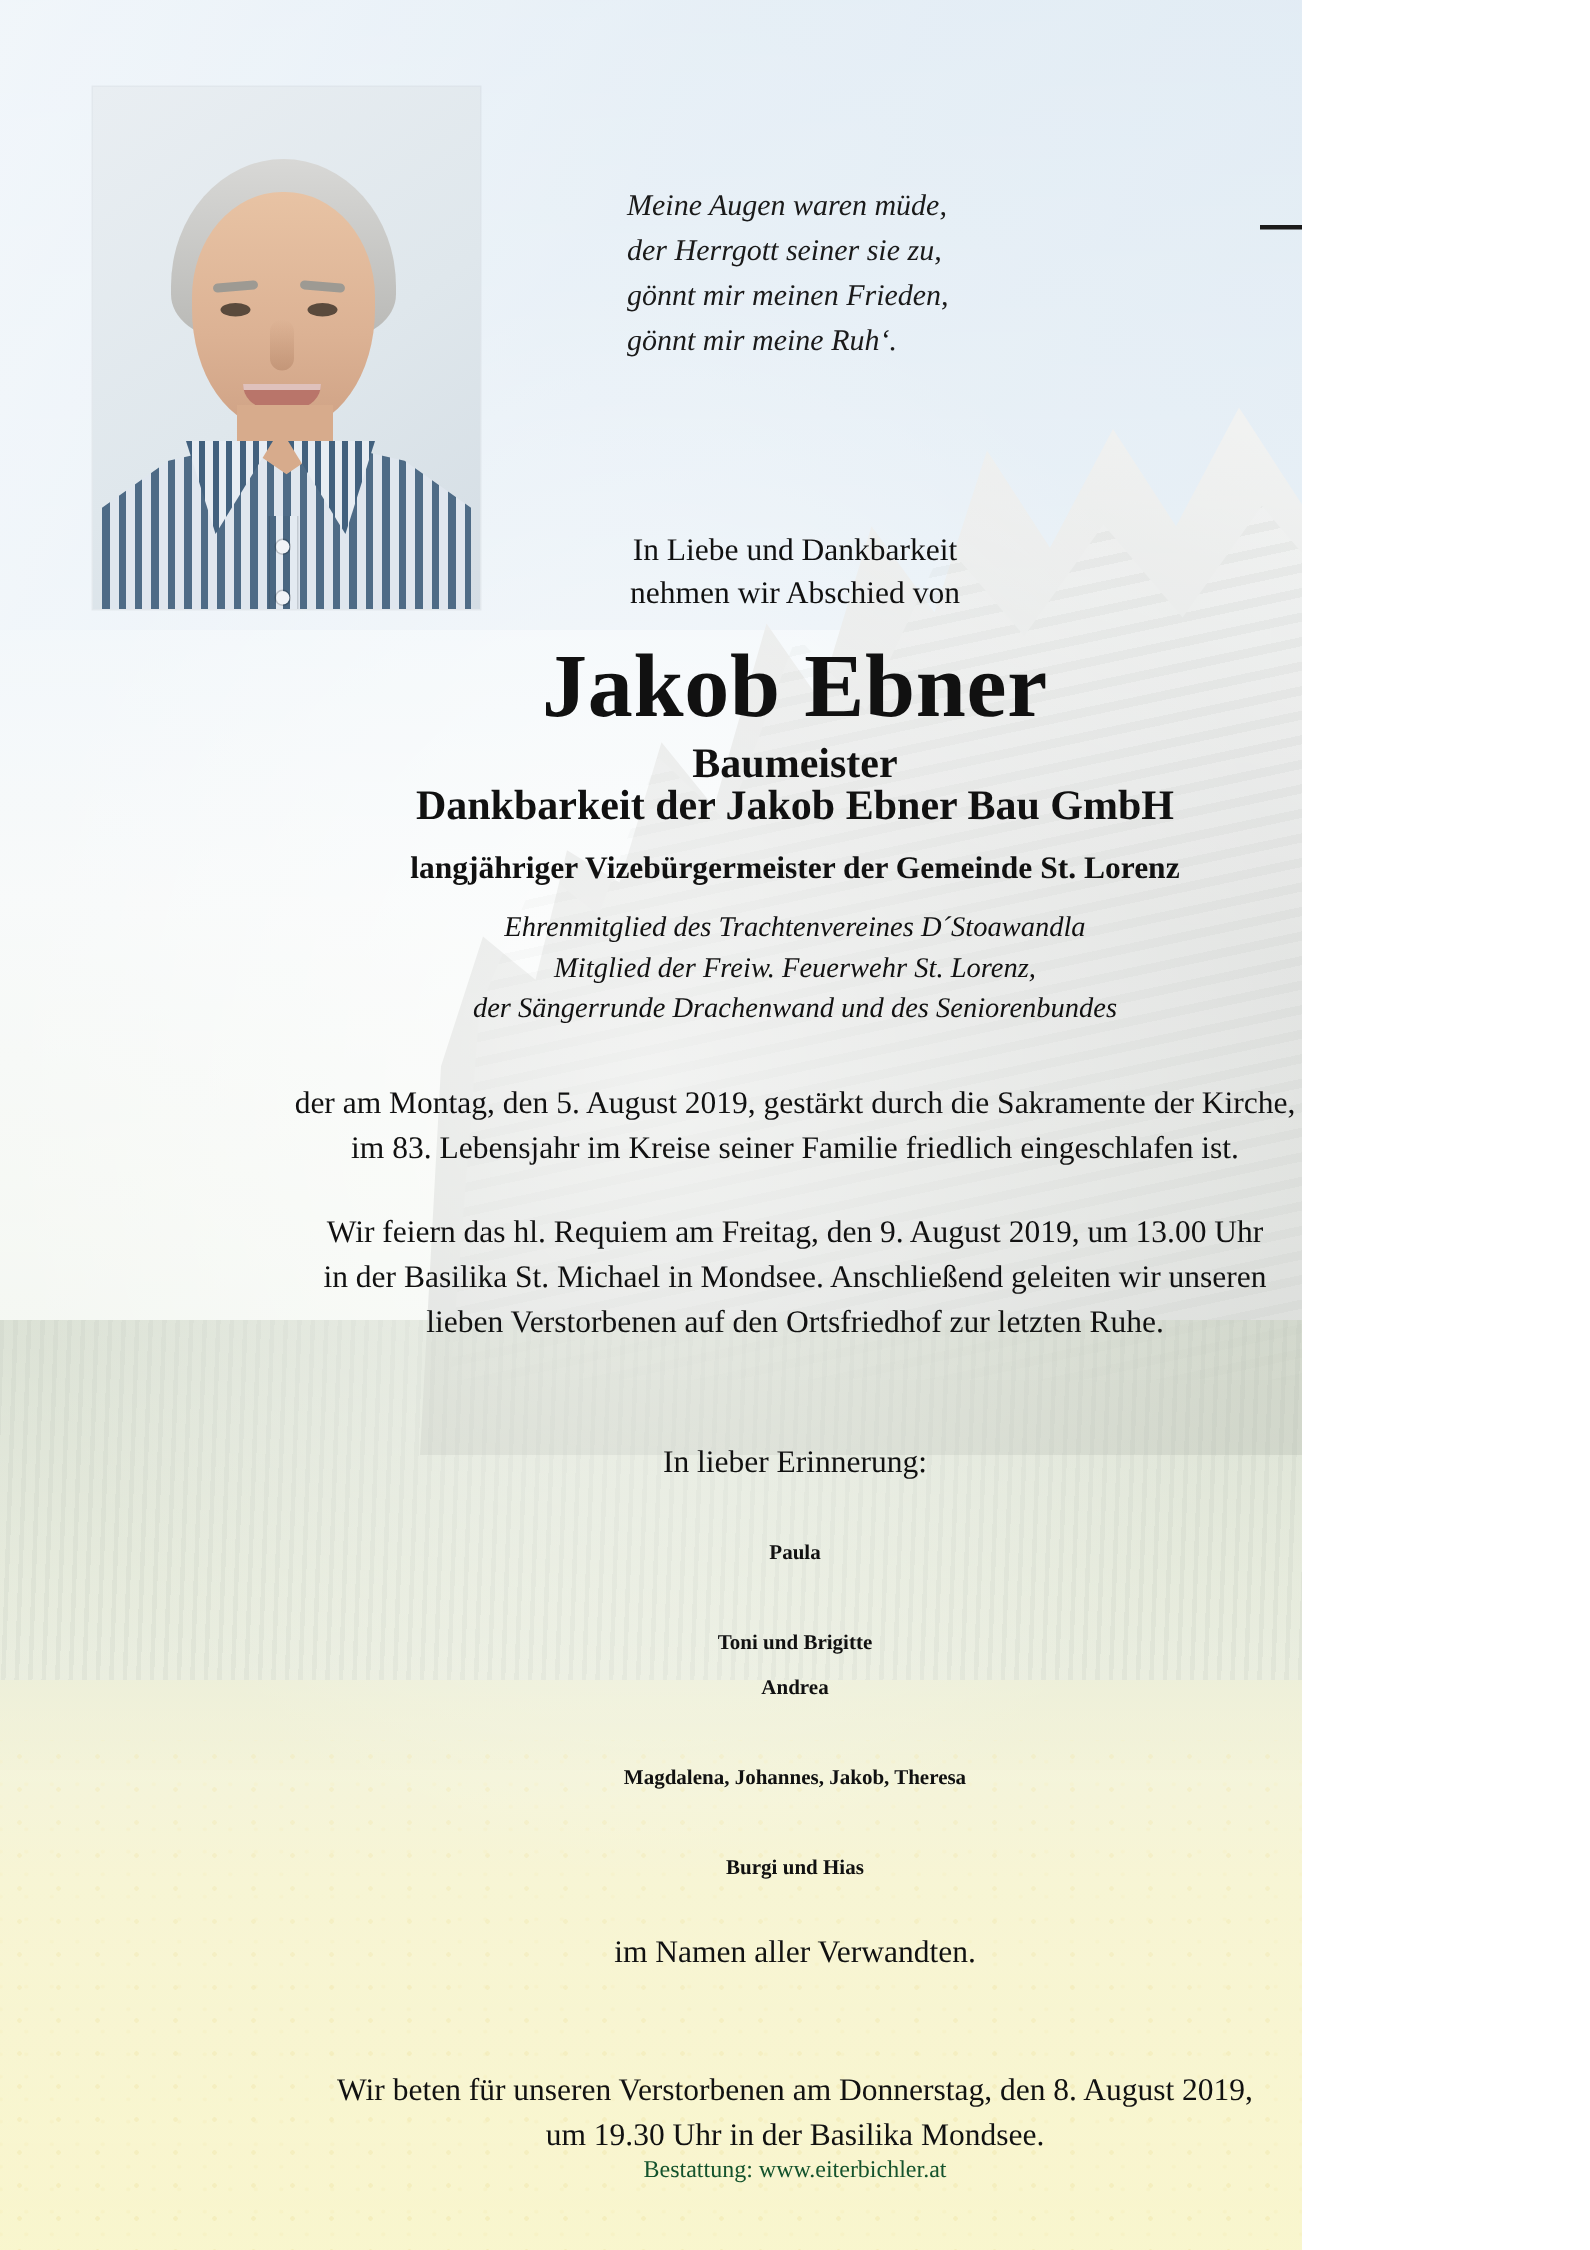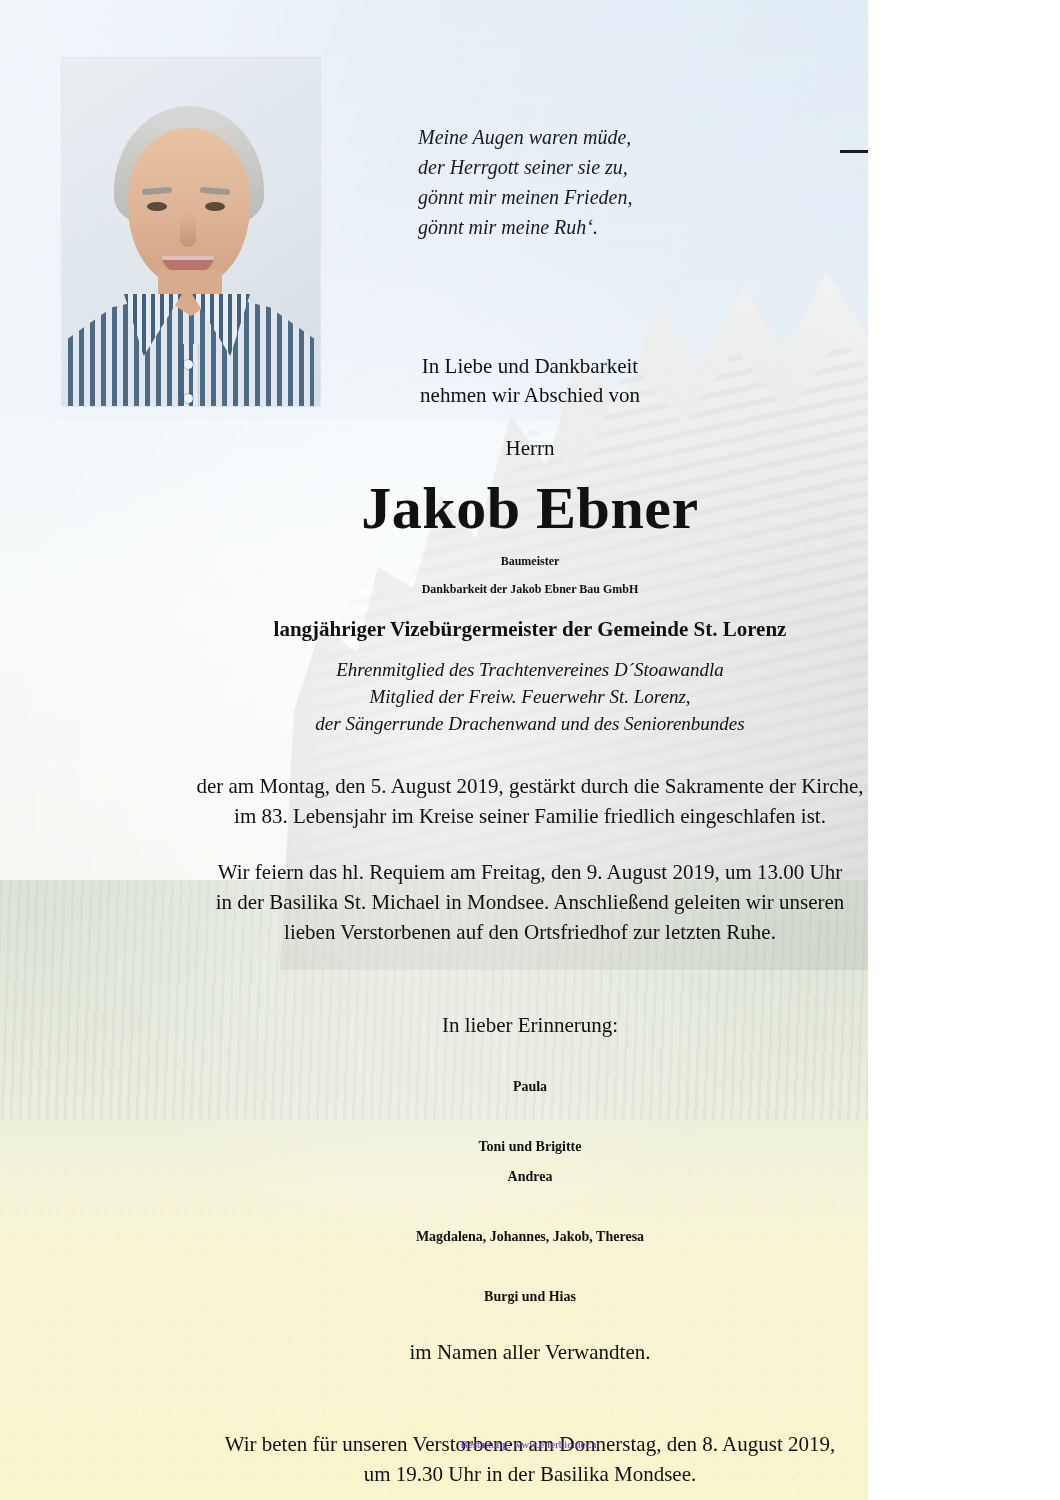--- a/index.html
+++ b/index.html
@@ -246,21 +246,21 @@
   }
   .name {
     margin-top: 14px;
     font-size: 60px;
     font-weight: bold;
     letter-spacing: .5px;
     line-height: 66px;
   }
   .titles {
     margin-top: 6px;
-    font-size: 12px;
+    font-size: 28px;
     font-weight: bold;
     line-height: 28px;
   }
   .title-wide {
     margin-top: 14px;
     font-size: 21px;
     font-weight: bold;
   }
   .memberships {
     margin-top: 14px;
@@ -294,22 +294,22 @@
   }
   .prayer {
     margin-top: 64px;
     font-size: 21px;
     line-height: 30px;
   }
   .footer {
     position: absolute;
     left: 0; right: 0; top: 1438px;
     text-align: center;
-    font-size: 11px;
-    color: #6d28d9;
+    font-size: 16px;
+    color: #14532d;
   }
 </style>
 </head>
 <body>
 
 <div class="card">
 
   <div class="bg">
     <div class="bg-sky"></div>
     <div class="cliff"></div>
@@ -354,21 +354,20 @@
       <div>gönnt mir meine Ruh‘.</div>
     </div>
 
     <div class="center-col">
 
       <div class="intro">
         <div>In Liebe und Dankbarkeit</div>
         <div>nehmen wir Abschied von</div>
       </div>
 
-      <div class="herr">Herrn</div>
 
       <div class="name">Jakob Ebner</div>
 
       <div class="titles">
         <div>Baumeister</div>
         <div>Dankbarkeit der Jakob Ebner Bau GmbH</div>
       </div>
 
       <div class="title-wide">langjähriger Vizebürgermeister der Gemeinde St. Lorenz</div>
 

